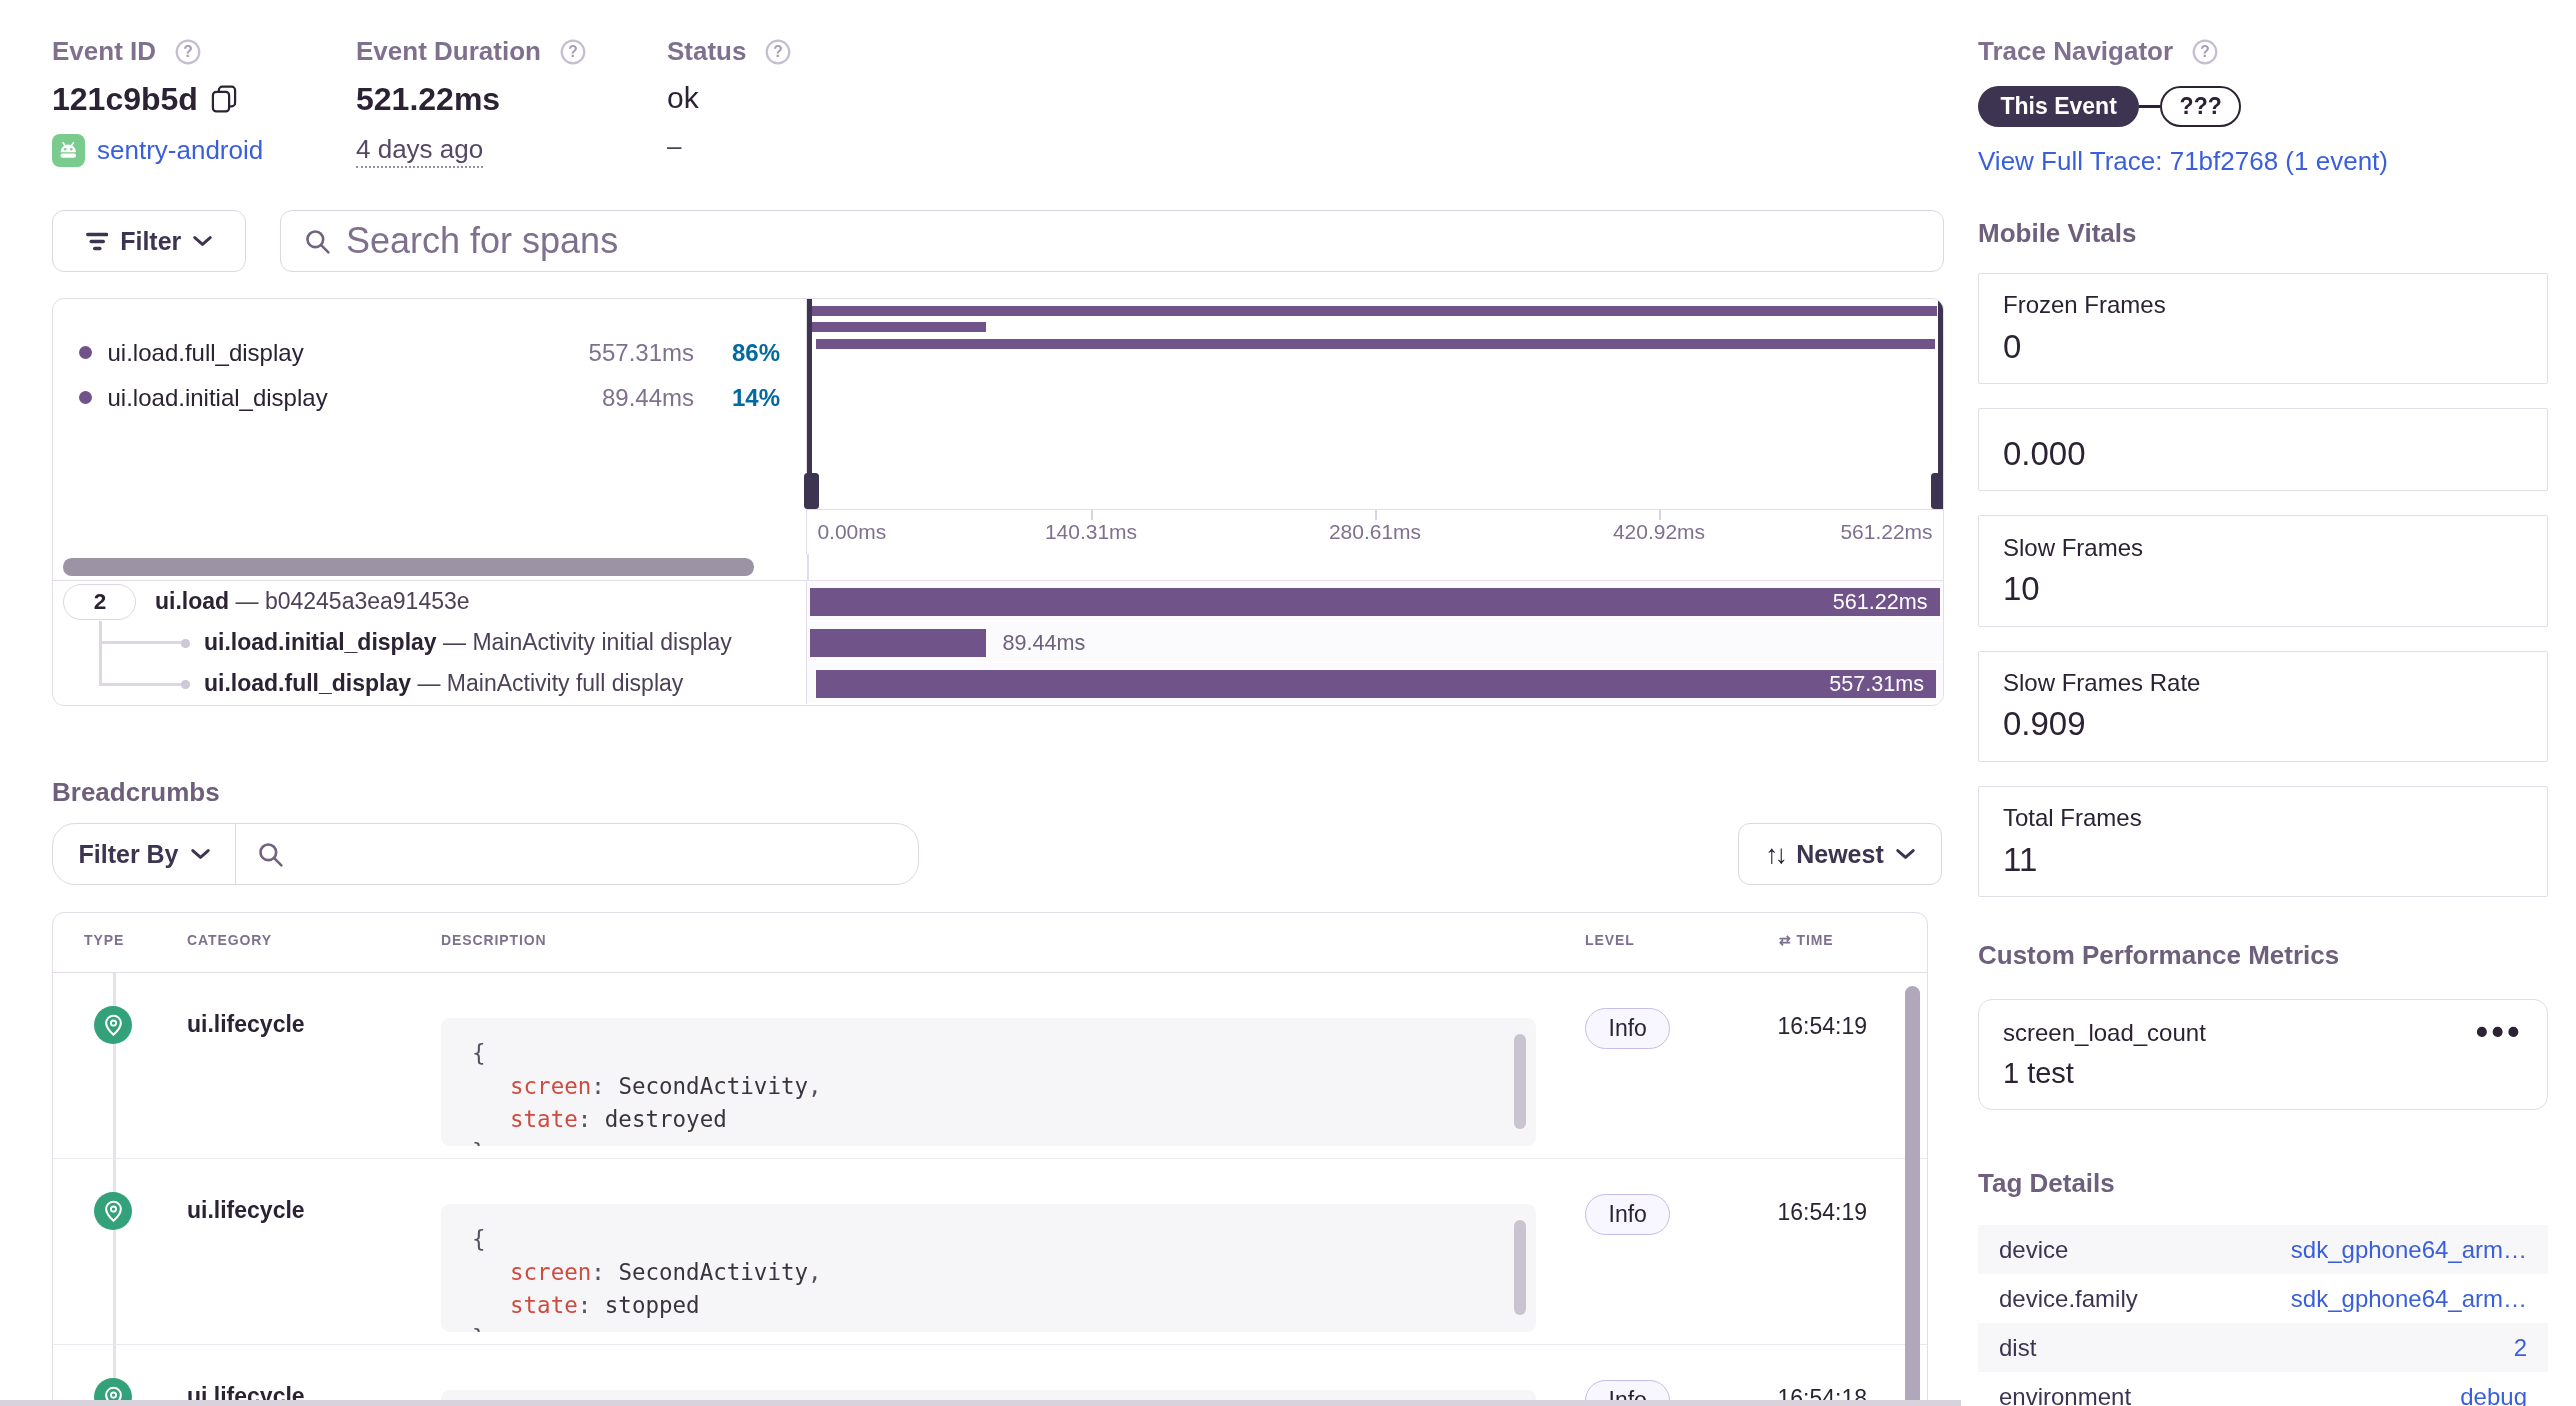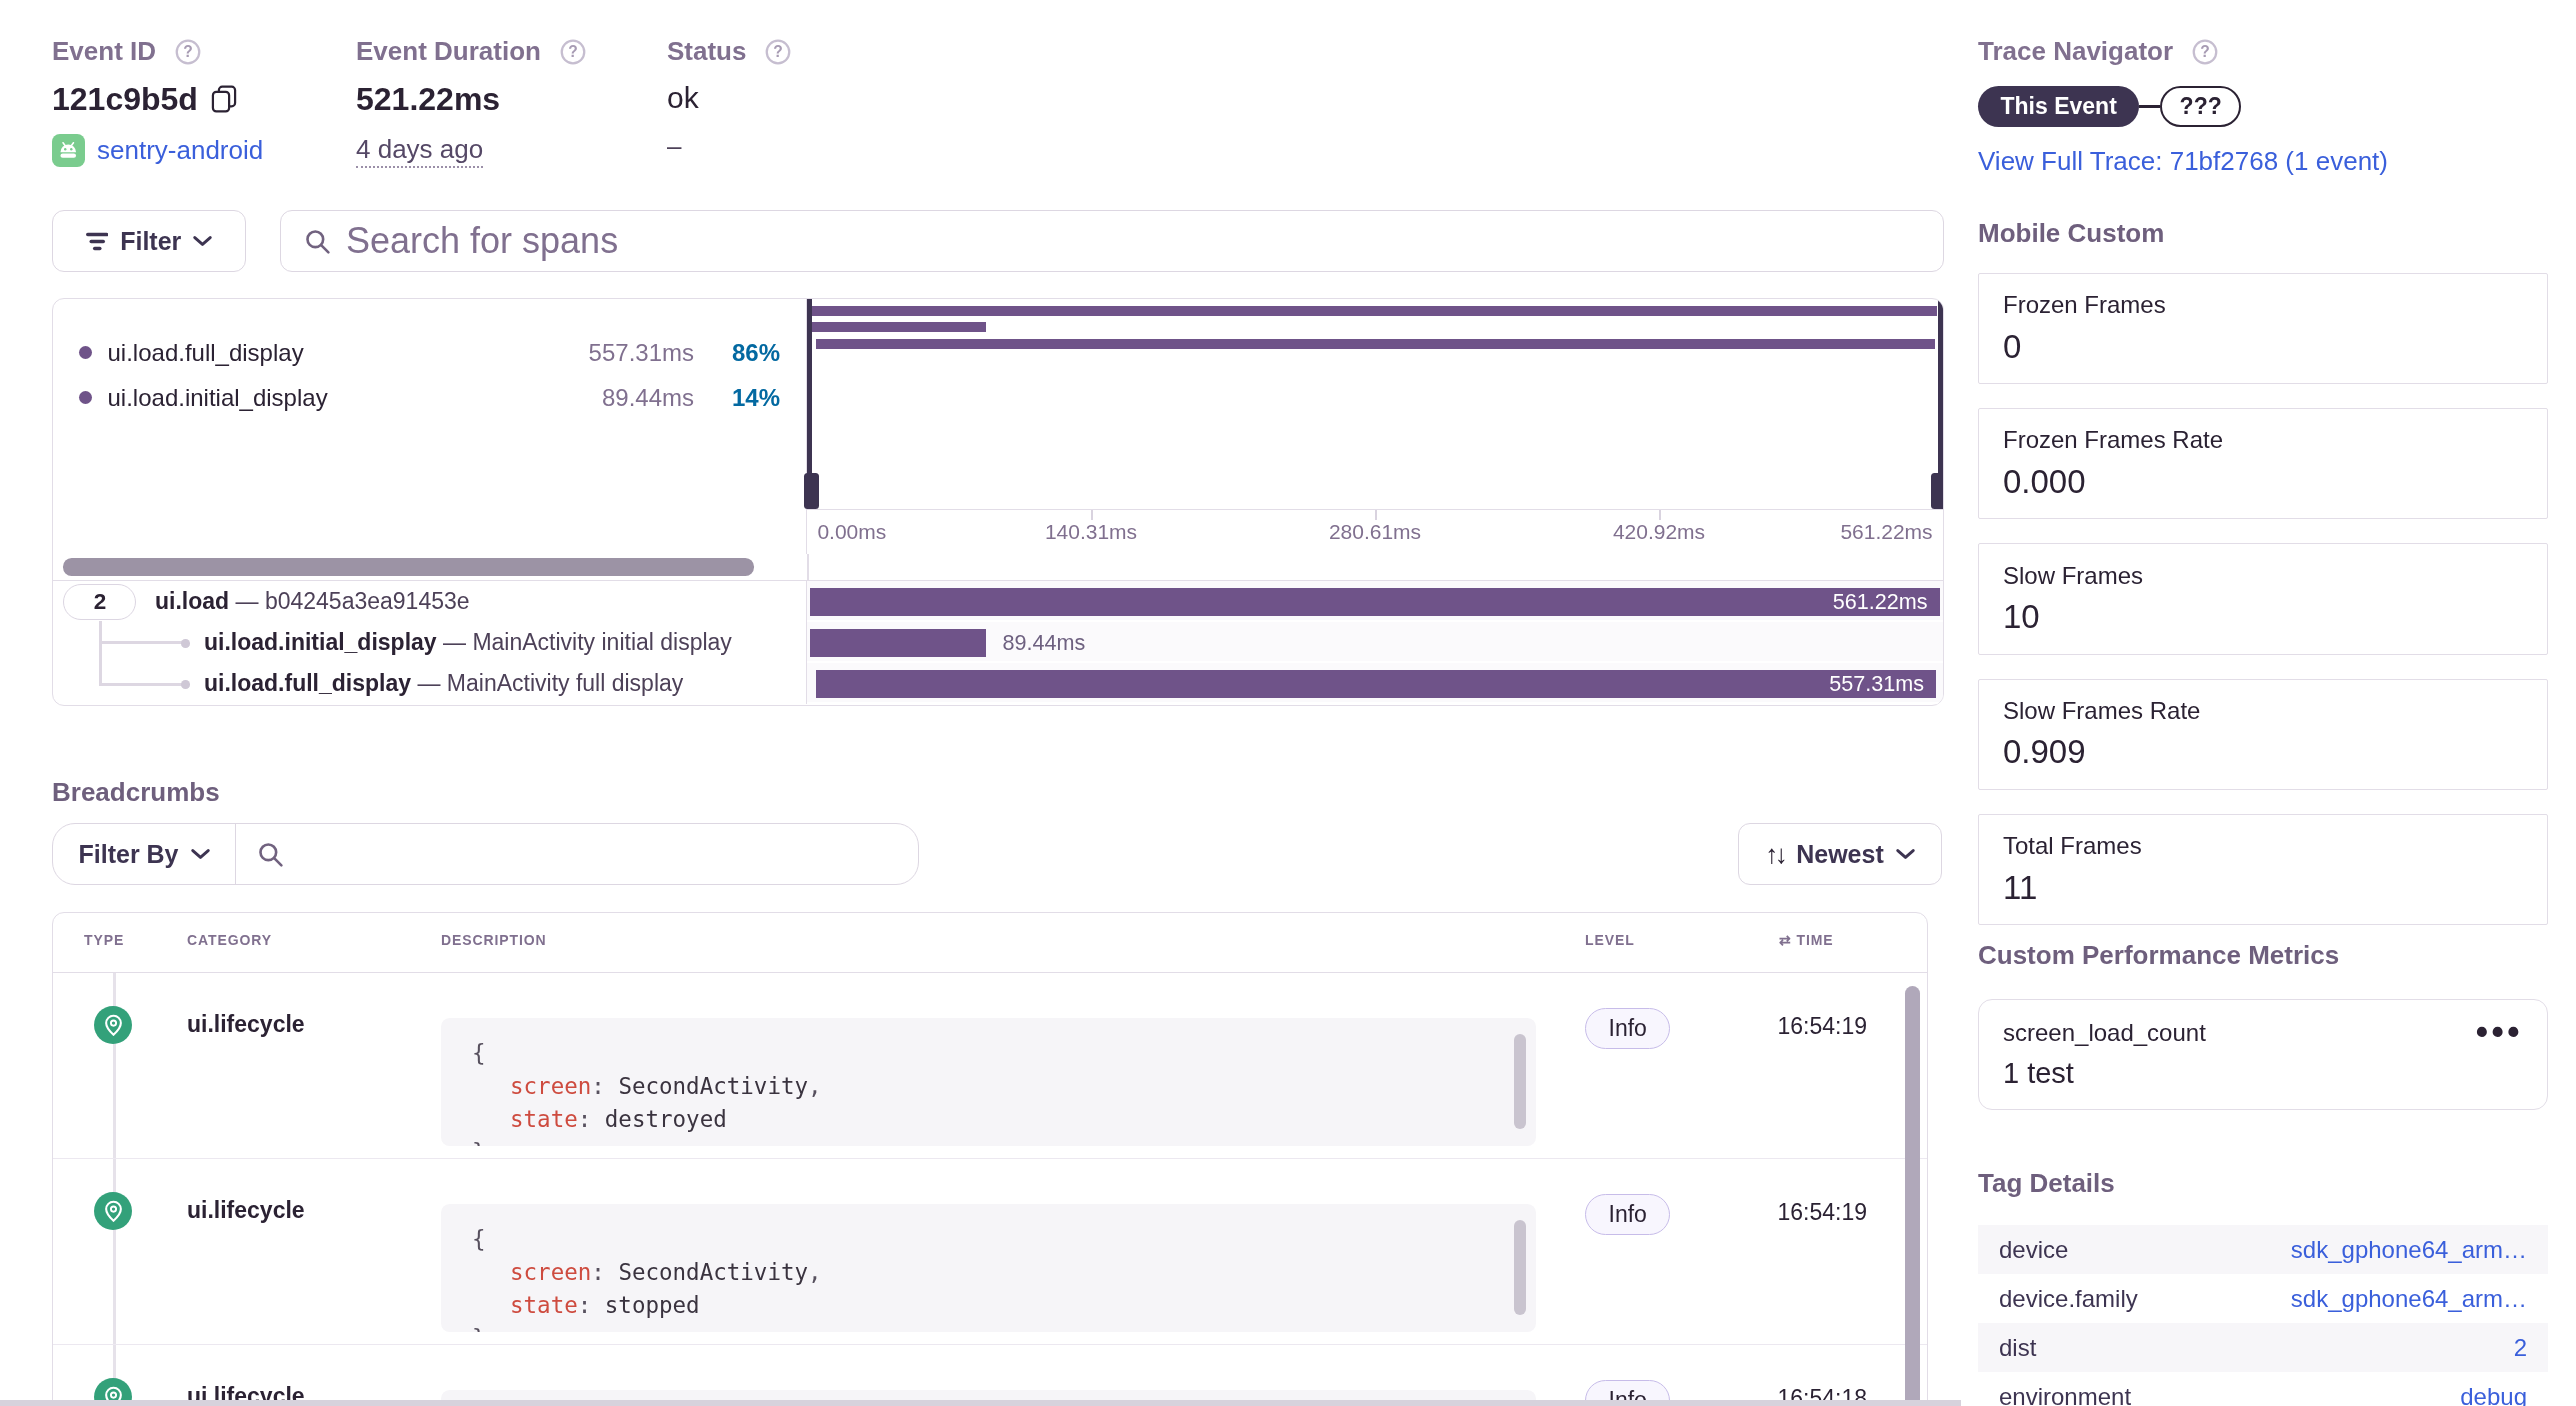--- a/index.html
+++ b/index.html
@@ -422,27 +422,26 @@
           
         </div>
         <span class="lvl-pill">Info</span>
         <span class="btime">16:54:18</span>
       </div>
     </div>
     <span class="tbl-scrollbar"></span>
   </div>
 
   <div class="side vitals">
-    <div class="sec-heading">Mobile Custom</div>
+    <div class="sec-heading">Mobile Vitals</div>
     <div class="vcard">
       <div class="vlabel">Frozen Frames</div>
       <div class="vvalue">0</div>
     </div>
     <div class="vcard">
-      <div class="vlabel">Frozen Frames Rate</div>
       <div class="vvalue">0.000</div>
     </div>
     <div class="vcard">
       <div class="vlabel">Slow Frames</div>
       <div class="vvalue">10</div>
     </div>
     <div class="vcard">
       <div class="vlabel">Slow Frames Rate</div>
       <div class="vvalue">0.909</div>
     </div>

